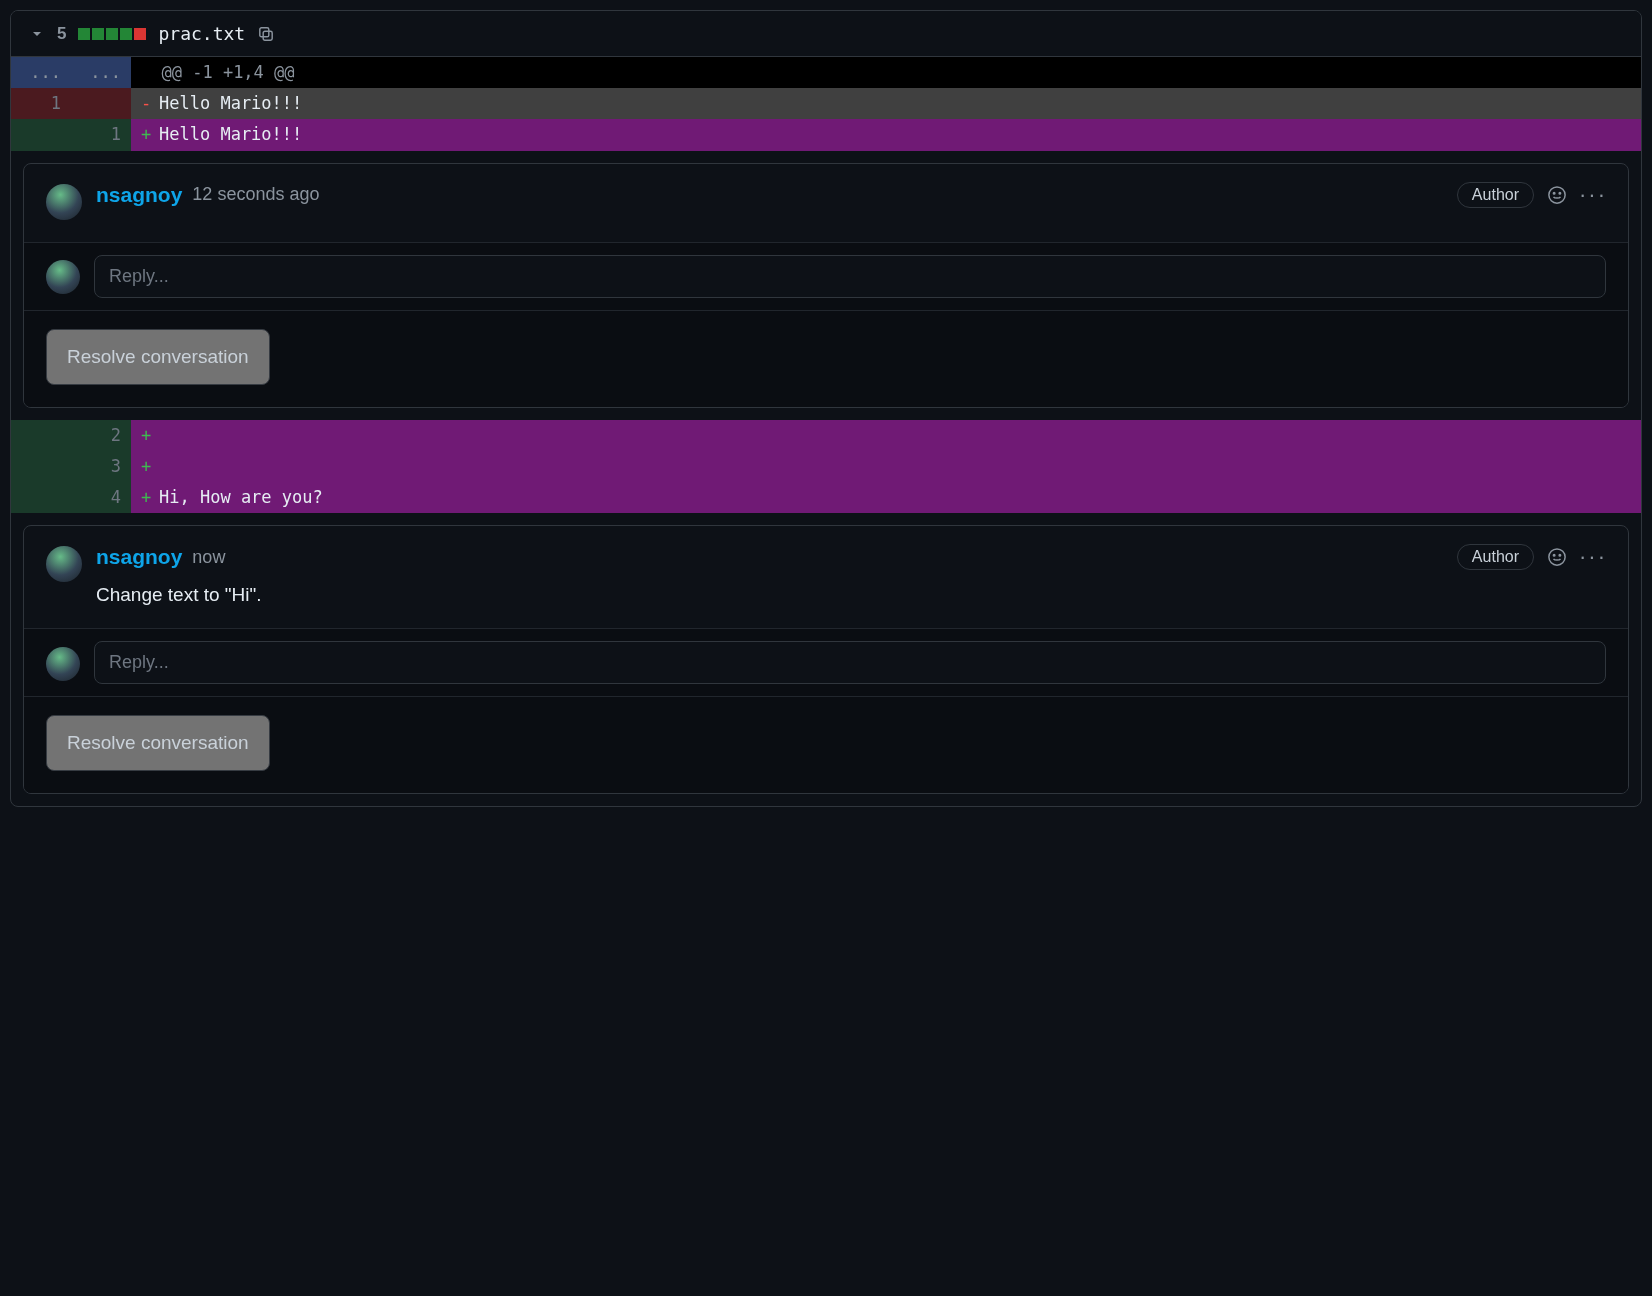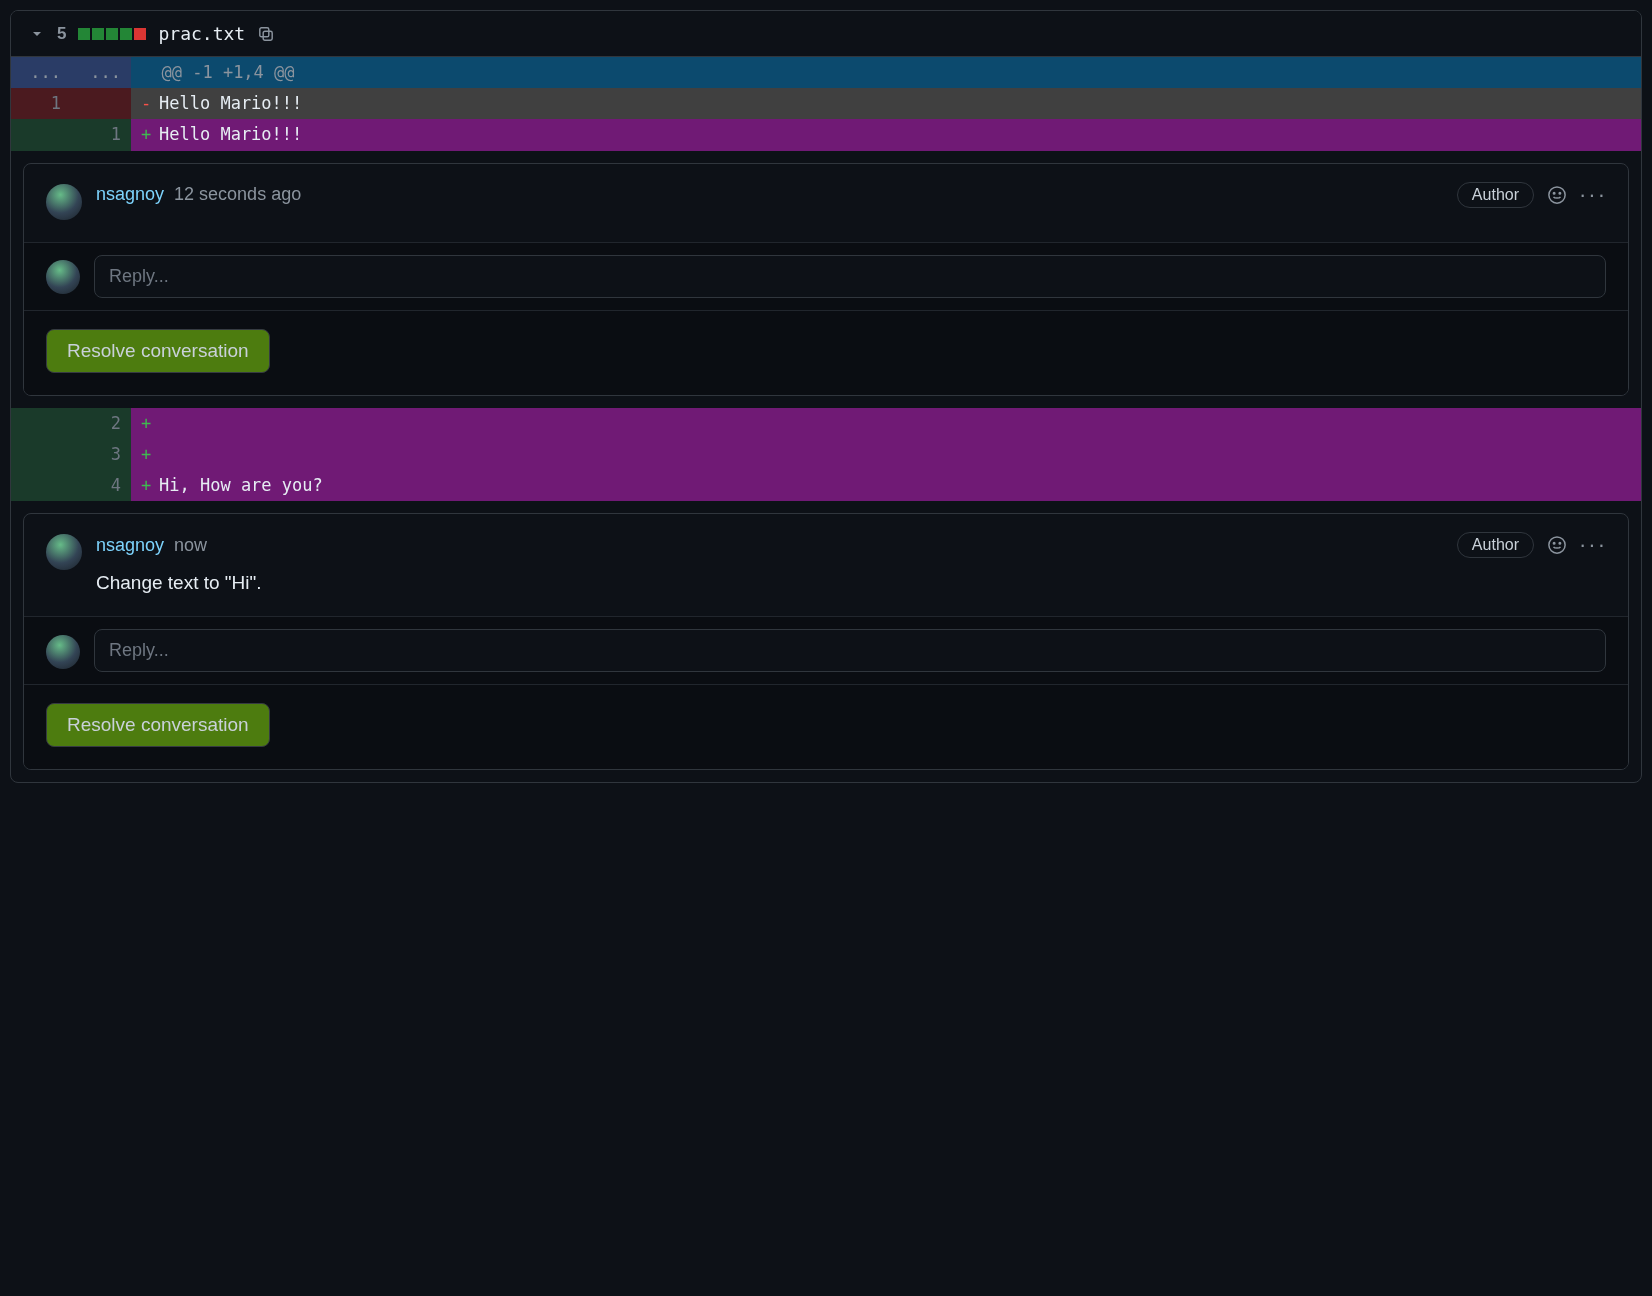--- a/index.html
+++ b/index.html
@@ -72,21 +72,21 @@
     white-space: pre;
   }
   .num-cell {
     width: 60px;
     text-align: right;
     color: #6e7681;
     user-select: none;
     border-right: 0;
   }
   .hunk-row td.num-cell { background: #2a3c66; color: #8b949e; }
-  .hunk-row td.code-cell { background: #0c4a6e; color: #8b949e; }
+  .hunk-row td.code-cell { background: #000000; color: #8b949e; }
   .del-row td.num-cell { background: #4b1a1f; }
   .del-row td.code-cell { background: #404040; color: #e6edf3; }
   .add-row td.num-cell { background: #1a3a2a; }
   .add-row td.code-cell { background: #701a75; color: #e6edf3; }
   .code-cell { padding-left: 16px; }
   .marker { display: inline-block; width: 18px; color: #8b949e; }
   .del-row .marker { color: #f85149; }
   .add-row .marker { color: #3fb950; }
 
   
@@ -113,23 +113,23 @@
     margin-top: 2px;
   }
   .avatar.small { width: 34px; height: 34px; }
   .comment-body { flex: 1; }
   .comment-header {
     display: flex;
     align-items: center;
     gap: 10px;
   }
   .comment-author {
-    font-weight: 400;
-    color: #7dd3fc;
-    font-size: 18px;
+    font-weight: 700;
+    color: #0ea5e9;
+    font-size: 21px;
   }
   .comment-time {
     color: #8b949e;
     font-size: 18px;
   }
   .spacer { flex: 1; }
   .author-badge {
     border: 1px solid #30363d;
     border-radius: 999px;
     padding: 3px 14px;
@@ -169,26 +169,26 @@
     font-size: 18px;
     font-family: inherit;
   }
   .reply-input::placeholder { color: #6e7681; }
   .actions-row {
     padding: 18px 22px 22px 22px;
     border-top: 1px solid #21262d;
     background: #0a0d12;
   }
   .resolve-btn {
-    background: #4d7c0f;
+    background: #737373;
     border: 1px solid #363b42;
     color: #c9d1d9;
     font-size: 19px;
     font-weight: 500;
-    padding: 10px 20px;
+    padding: 16px 20px;
     border-radius: 8px;
     cursor: pointer;
     font-family: inherit;
   }
   .ellipsis { font-size: 22px; letter-spacing: 2px; line-height: 0; }
 </style>
 </head>
 <body>
 
 <div class="file-box">

